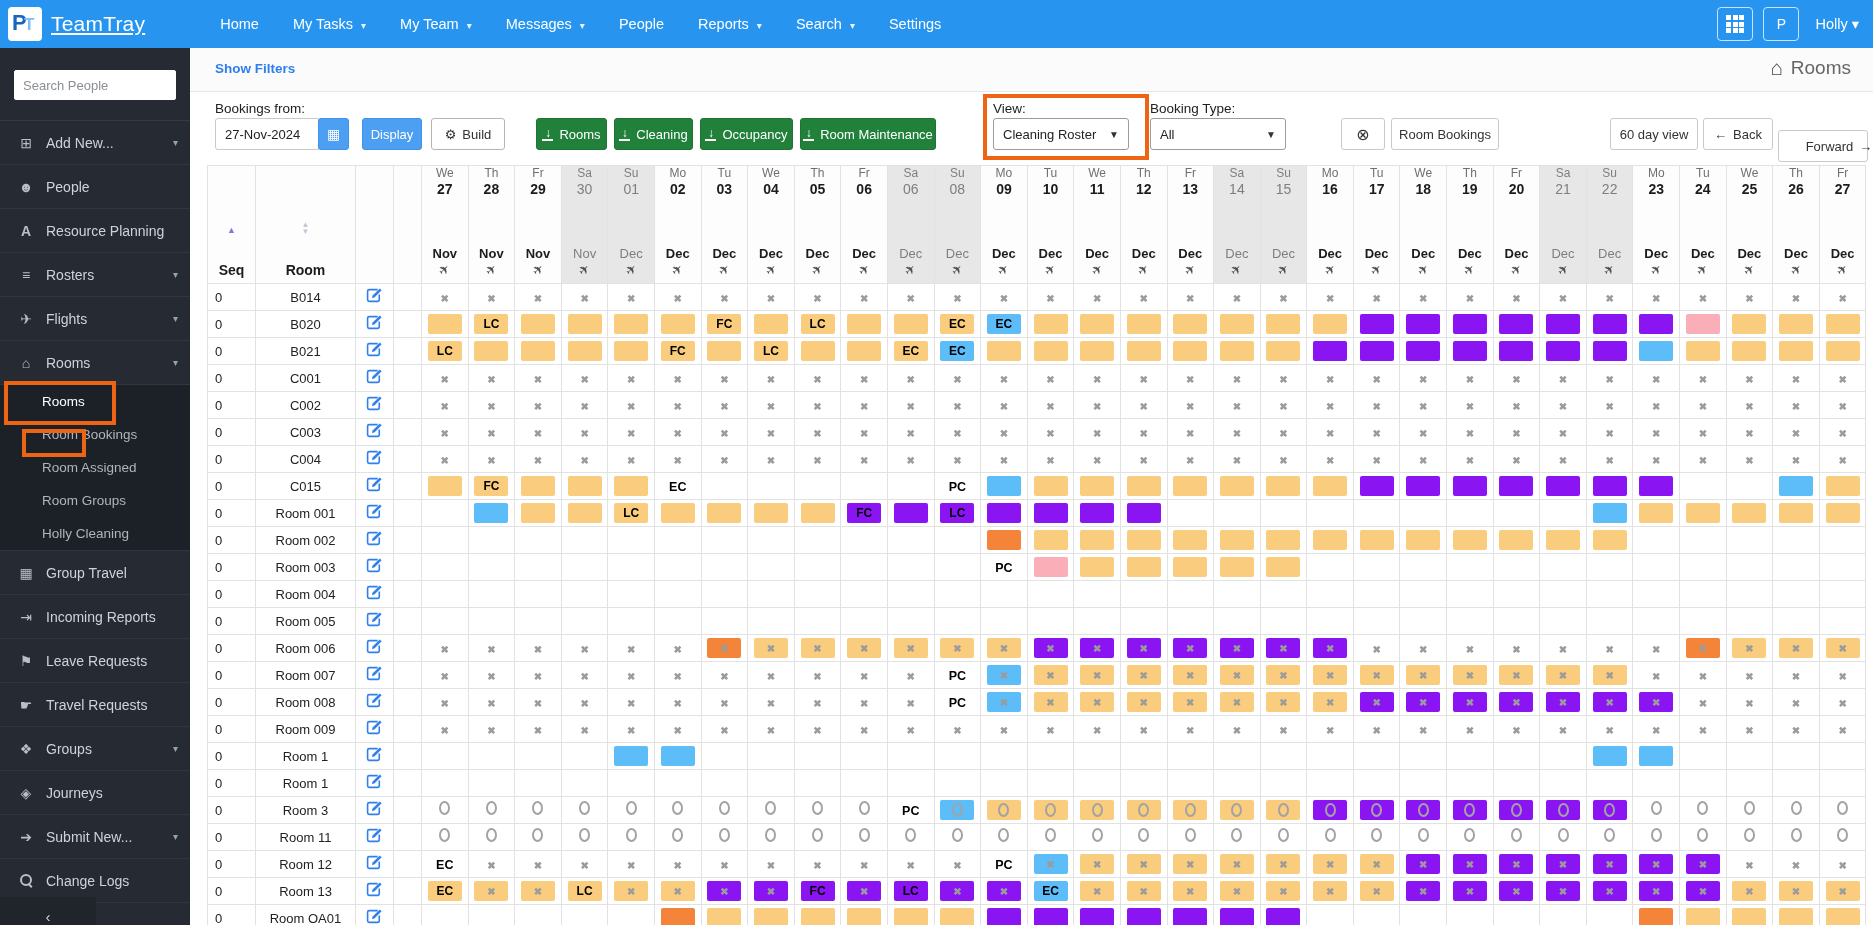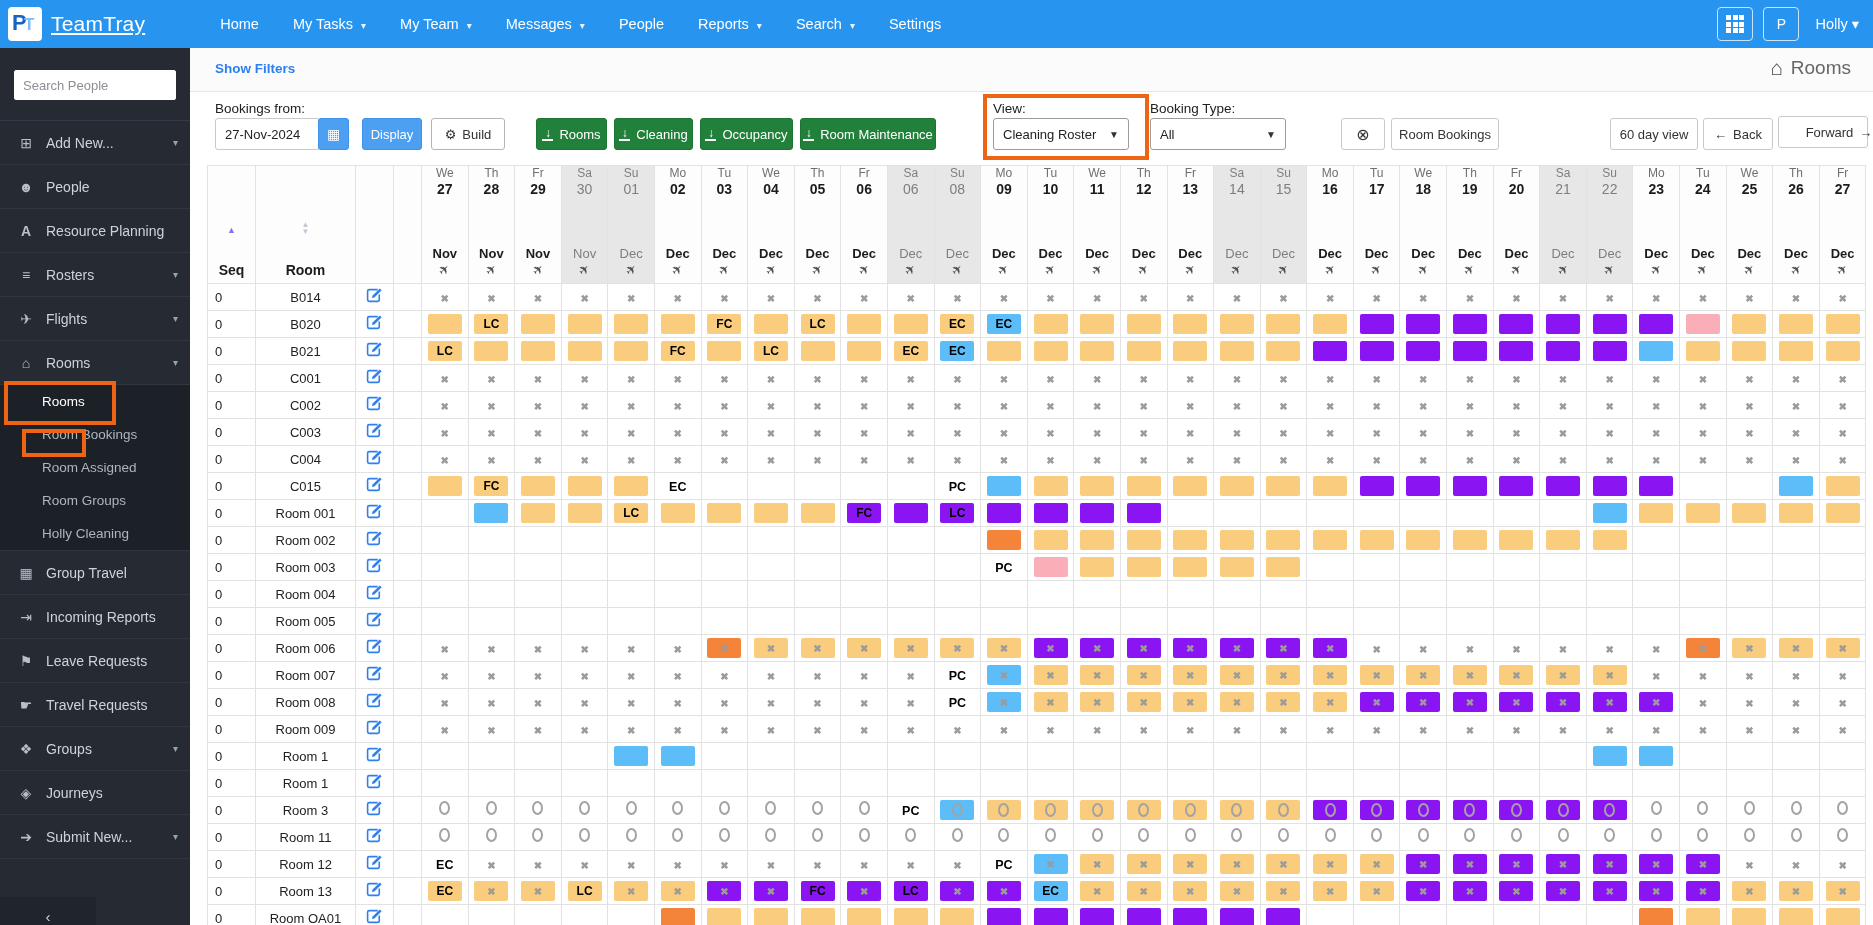--- a/index.html
+++ b/index.html
@@ -202,20 +202,24 @@
       </div>
       <div class="side-item">
         <span class="s-icon">◈</span>
         <span>Journeys</span>
       </div>
       <div class="side-item">
         <span class="s-icon">➔</span>
         <span>Submit New...</span>
         <span class="s-caret">▾</span>
       </div>
+      <div class="side-item">
+        <span class="s-icon"><span class="mag-icon"></span></span>
+        <span>Change Logs</span>
+      </div>
     </div>
   <div class="collapse-btn">‹</div>
 </div>
 
 <div class="main">
   <div class="filterbar">
     <span class="show-filters">Show Filters</span>
     <span class="breadcrumb">
       <span class="home-g">⌂</span>
       <span>Rooms</span>
@@ -261,21 +265,21 @@
   </div>
   <div class="btn" style="left:1151px;top:70px;width:44px;">
       <span style="font-size:16px;">⊗</span>
     </div>
   <div class="btn" style="left:1201px;top:70px;width:108px;">Room Bookings</div>
   <div class="btn" style="left:1420px;top:70px;width:88px;">60 day view</div>
   <div class="btn" style="left:1513px;top:70px;width:70px;">
       <span style="font-weight:bold;">←</span>
       <span>Back</span>
     </div>
-  <div class="btn" style="left:1588px;top:68px;width:90px;padding-left:32px;">
+  <div class="btn" style="left:1588px;top:82px;width:90px;padding-left:32px;">
       <span>Forward</span>
       <span style="font-weight:bold;">→</span>
     </div>
 
   <div class="tablewrap">
     <table class="rt" id="roster-table">
         <tbody>
           <tr>
             <th style="width:48px">
               <div class="hd-stack">

